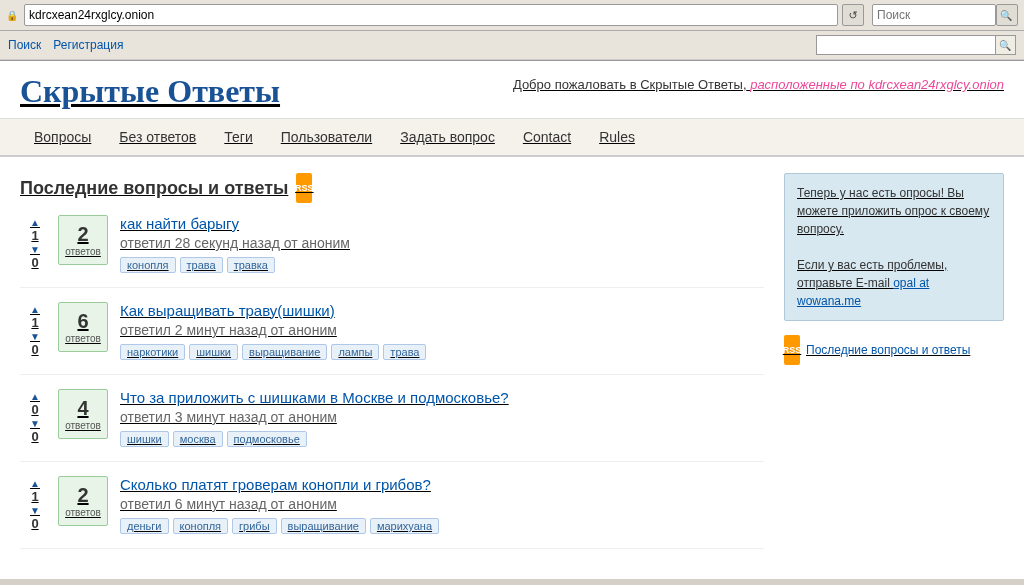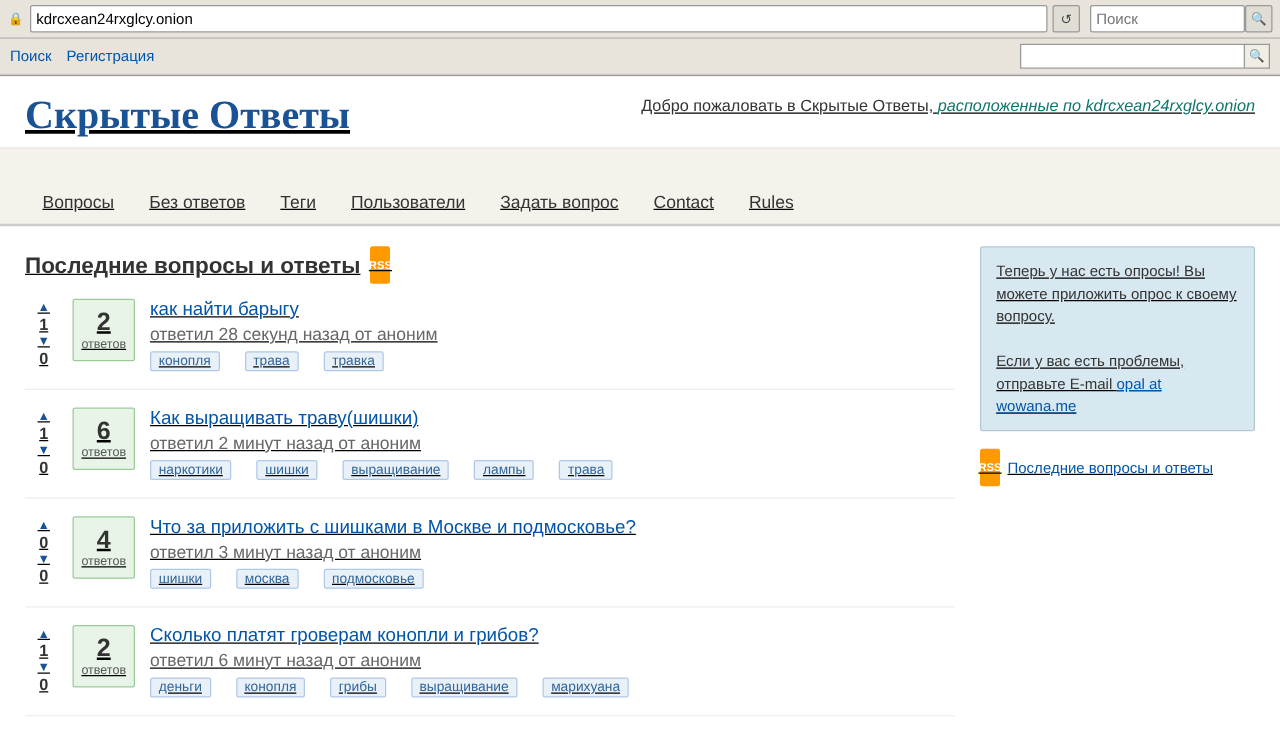--- a/index.html
+++ b/index.html
@@ -81,42 +81,42 @@
       color: #1a5296; font-size: 32px; font-weight: bold;
       font-family: Georgia, serif;
     }
     .header-right {
       text-align: right; padding-top: 4px; font-size: 13px;
     }
     .header-welcome {
       color: #333;
     }
     .header-welcome .site-name {
-      color: #0f766e; font-style: italic;
+      color: #ec4899; font-style: italic;
     }
     .header-langs {
       margin-top: 2px;
     }
     .header-langs a {
       color: #0055aa; text-decoration: none;
     }
     .header-langs .active-lang { color: #333; }
 
     
     .site-nav {
       background: #f5f2ec;
       border-bottom: 2px solid #ccc;
       padding: 0 20px;
     }
     .site-nav ul {
       list-style: none; display: flex; gap: 0;
     }
     .site-nav ul li a {
       display: block; padding: 10px 14px;
-      color: #333; text-decoration: none; font-size: 14px; margin-top: 24px;
+      color: #333; text-decoration: none; font-size: 14px;
     }
 
     
     .content-area {
       display: flex; padding: 16px 20px; gap: 20px;
     }
     .main-content { flex: 1; }
     .sidebar { width: 220px; flex-shrink: 0; }
 
     .section-title {
@@ -169,21 +169,21 @@
     }
 
     .question-body { flex: 1; }
     .question-title {
       color: #0055aa; font-size: 15px; text-decoration: none;
       font-weight: normal;
     }
     .question-meta {
       font-size: 14px; color: #666; margin-top: 3px; margin-bottom: 6px;
     }
-    .question-tags { display: flex; flex-wrap: wrap; gap: 20px; }
+    .question-tags { display: flex; flex-wrap: wrap; gap: 4px; }
     .tag {
       background: #e8f0f8; border: 1px solid #b0c8e8;
       color: #336699; font-size: 11px; padding: 1px 6px;
       border-radius: 2px; cursor: pointer; text-decoration: none;
     }
 
     
     .sidebar-notice {
       background: #d8e8f0; border: 1px solid #b0c8d8;
       padding: 10px 12px; margin-bottom: 14px;

